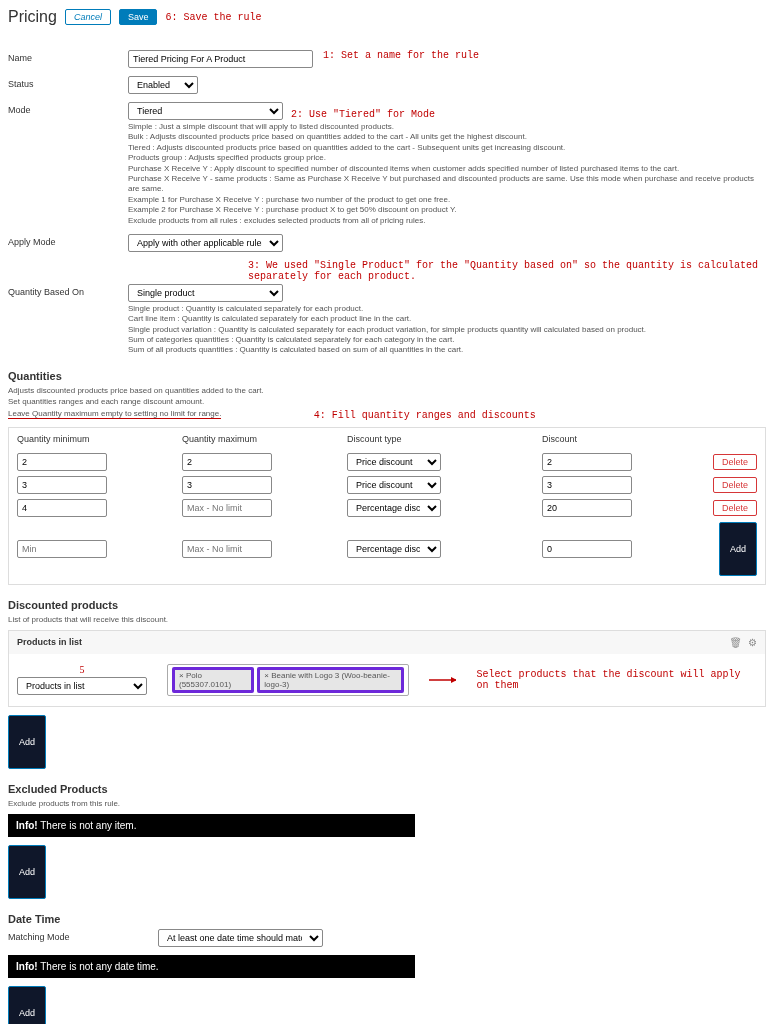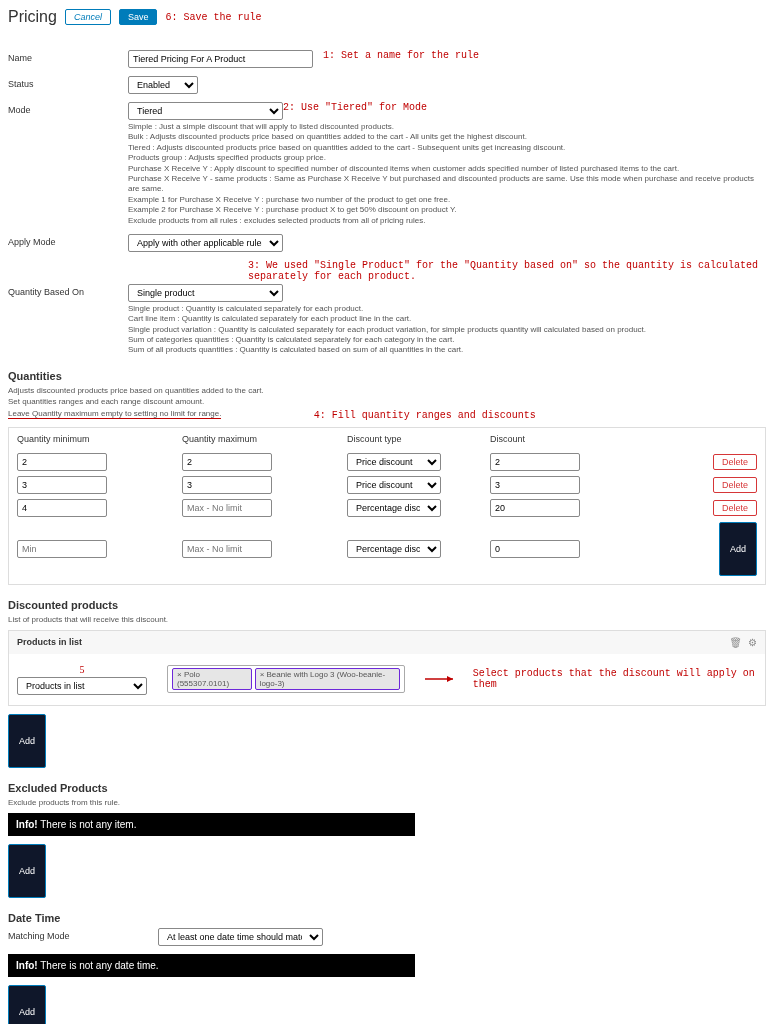--- a/index.html
+++ b/index.html
@@ -21,32 +21,32 @@
 select.wide { width: 155px; }
 .help-text { font-size: 8px; color: #555; margin-top: 2px; line-height: 1.3; }
 .section-title { font-size: 11px; font-weight: bold; color: #333; margin: 14px 0 4px 0; }
 .section-help { font-size: 8px; color: #555; margin-bottom: 2px; }
 .quick-table { border: 1px solid #ddd; margin-top: 6px; }
 .quick-thead { display: flex; padding: 6px 8px; font-size: 9px; }
 .quick-body { padding: 3px 8px; }
 .quick-row { display: flex; align-items: center; margin-bottom: 5px; }
 .col-min { width: 165px; }
 .col-max { width: 165px; }
-.col-type { width: 143px; }
+.col-type { width: 195px; }
 .col-disc { width: 155px; flex:1; }
 .col-del { width: 60px; text-align: right; }
 .quick-row input { width: 90px; }
 .quick-row select { width: 94px; }
 .product-box { border: 1px solid #ddd; margin-top: 6px; }
 .product-head { display: flex; align-items: center; padding: 6px 8px; background: #f7f7f7; }
 .product-head .title { font-size: 9px; font-weight: bold; flex: 1; }
 .product-head .icon { color: #888; margin-left: 6px; cursor: pointer; font-size: 10px; }
 .product-body { padding: 10px 8px; display: flex; align-items: center; gap: 20px; position: relative; }
 .tag-container { border: 1px solid #aaa; padding: 2px 4px; display: flex; gap: 3px; border-radius: 2px; }
-.tag { background: #e6e6e6; border: 1px solid #6d28d9; border-radius: 2px; padding: 1px 4px; font-size: 8px; color: #555; }
+.tag { background: #e6e6e6; border: 3px solid #6d28d9; border-radius: 2px; padding: 1px 4px; font-size: 8px; color: #555; }
 .info-box { background: #000000; color: #fff; padding: 6px 8px; width: 407px; font-size: 10px; margin-top: 6px; }
 .info-box b { font-weight: bold; }
 .first-col { display:flex; flex-direction:column; align-items:center; }
 .ann5 { color:#c00000; font-size:10px; font-family:"Times New Roman",serif; margin-bottom:2px; }
 .arrow-svg { width: 30px; height: 10px; }
 </style>
 </head>
 <body>
 
 <div class="header">
@@ -63,21 +63,21 @@
 </div>
 
 <div class="form-row">
   <div class="form-label">Status</div>
   <select style="width:70px"><option>Enabled</option></select>
 </div>
 
 <div class="form-row">
   <div class="form-label">Mode</div>
   <div class="form-control">
-    <div style="display:flex;align-items:flex-start;">
+    <div style="display:flex;align-items:flex-end;gap:8px">
       <select class="wide"><option>Tiered</option></select>
       <span class="annotation">2: Use "Tiered" for Mode</span>
     </div>
     <div class="help-text">
       <div>Simple : Just a simple discount that will apply to listed discounted products.</div>
       <div>Bulk : Adjusts discounted products price based on quantities added to the cart - All units get the highest discount.</div>
       <div>Tiered : Adjusts discounted products price based on quantities added to the cart - Subsequent units get increasing discount.</div>
       <div>Products group : Adjusts specified products group price.</div>
       <div>Purchase X Receive Y : Apply discount to specified number of discounted items when customer adds specified number of listed purchased items to the cart.</div>
       <div>Purchase X Receive Y - same products : Same as Purchase X Receive Y but purchased and discounted products are same. Use this mode when purchase and receive products are same.</div>

